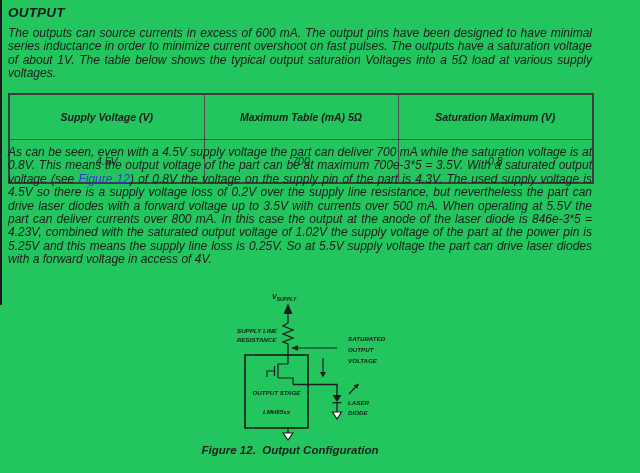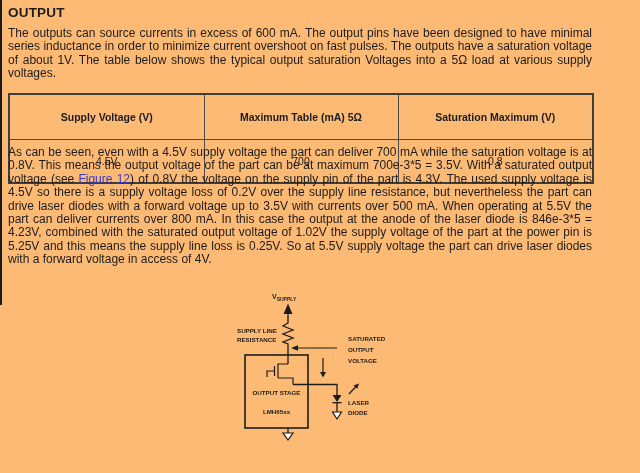--- a/index.html
+++ b/index.html
@@ -1,18 +1,18 @@
 <!DOCTYPE html>
 <html><head>
 <meta charset="utf-8">
 <style>
   html,body{margin:0;padding:0;background:#fff;}
   #page{
-    position:relative;width:640px;height:473px;background:#fdba74;
-    font-family:"Liberation Sans", sans-serif;color:#1c1c1c;overflow:hidden;
+    position:relative;width:640px;height:473px;background:#22c55e;
+    font-family:"Liberation Sans", sans-serif;color:#1c1c1c;overflow:hidden;font-style:italic;
   }
   #edge-line{position:absolute;left:0;top:0;width:2px;height:305px;background:#1a1a1a;}
   #heading{position:absolute;left:8px;top:5px;font-size:13.5px;font-weight:bold;letter-spacing:.2px;}
   .para{
     position:absolute;left:8px;width:584px;font-size:12px;line-height:13.4px;
     text-align:justify;color:#1c1c1c;
   }
   #para1{top:27px;}
   #para2{top:146px;}
   #para2 a{color:#3639c9;text-decoration:none;}
@@ -114,13 +114,14 @@
 
     <text class="svg-label" x="56.5" y="107" font-size="6.2" text-anchor="middle">OUTPUT STAGE</text>
     <text class="svg-label" x="56.5" y="126" font-size="6.2" text-anchor="middle">LMH65xx</text>
 
     <g>
       <line x1="68" y1="140" x2="68" y2="145" stroke="#1c1c1c" stroke-width="1.3"></line>
       <polygon points="63,145 73,145 68,152" fill="#ffffff" stroke="#1c1c1c" stroke-width="1.2"></polygon>
     </g>
   </svg>
 
+  <div id="figure-caption">Figure 12.  Output Configuration</div>
 </div>
 
 </body></html>

